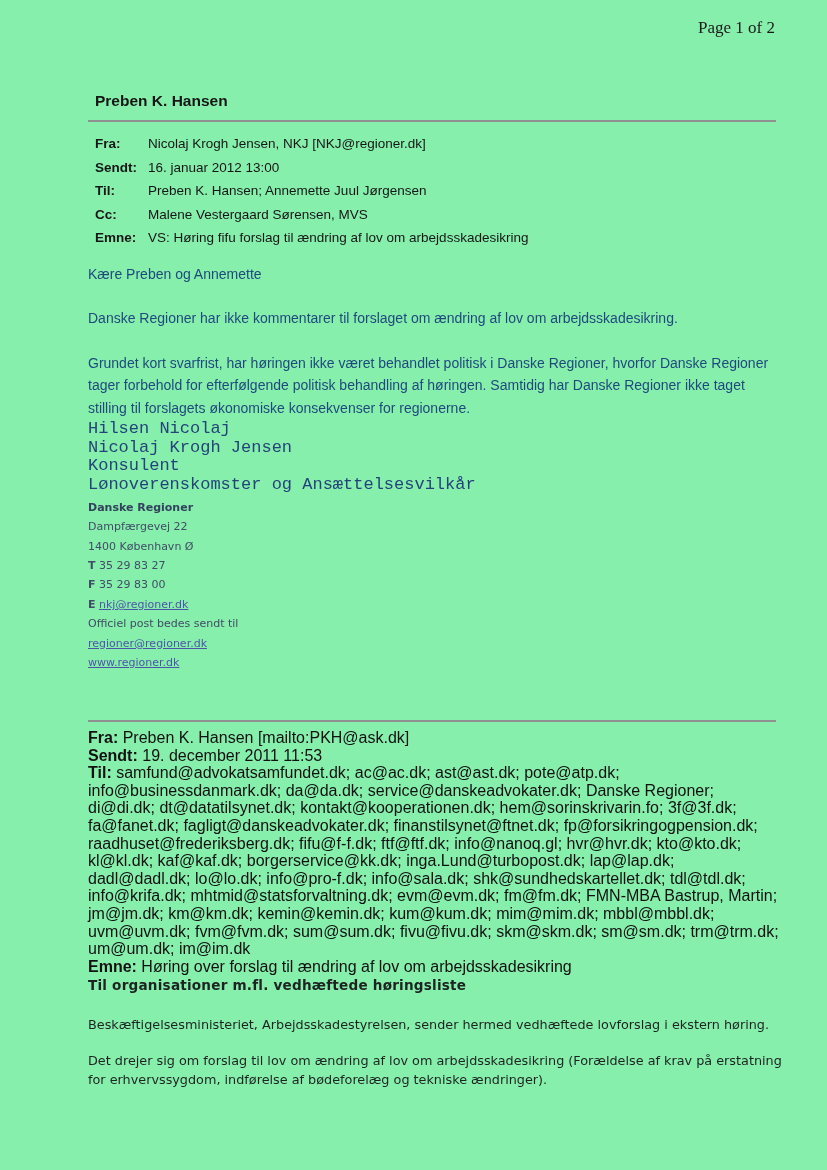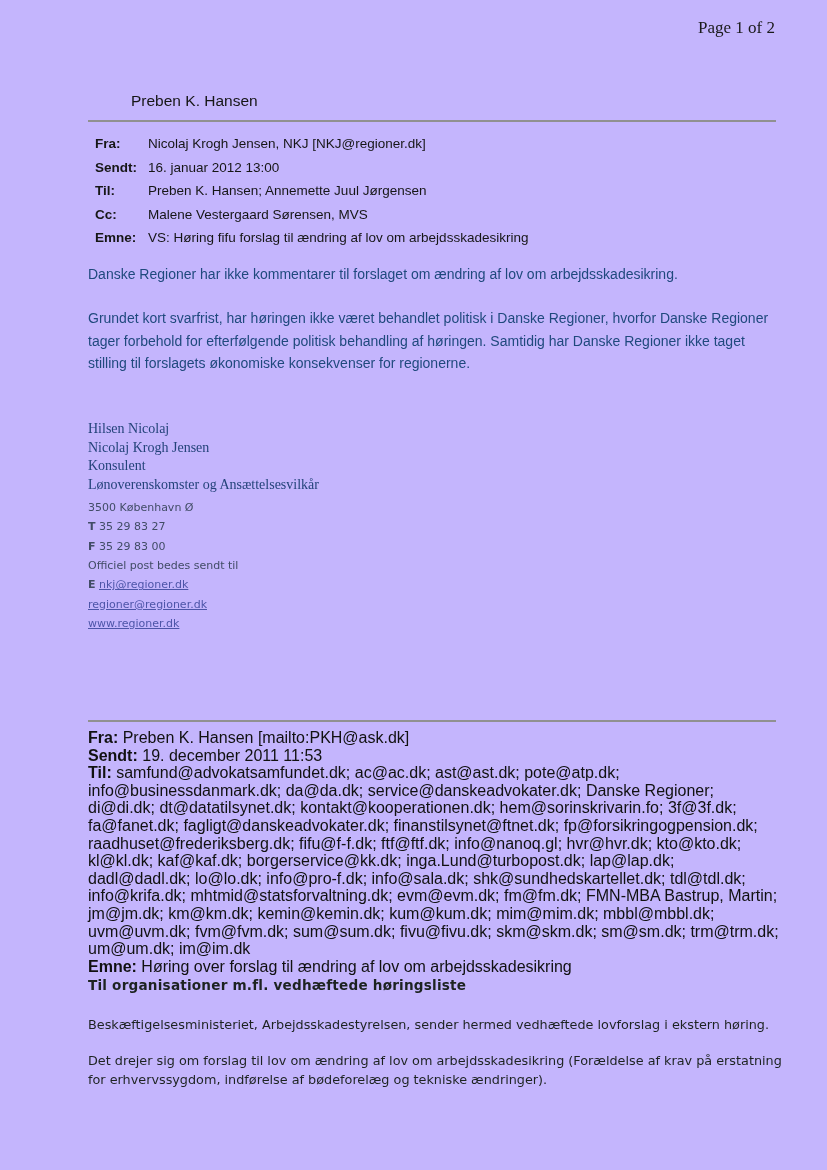--- a/index.html
+++ b/index.html
@@ -4,49 +4,49 @@
 <style>
   html, body { margin: 0; padding: 0; }
   body {
     width: 827px; height: 1170px;
     background: #ffffff;
     font-family: "Liberation Sans", sans-serif;
     position: relative;
     overflow: hidden;
     color: #1c1c1c;
   }
-  .sheet { position: absolute; inset: 0; background: #c4b5fd; }
+  .sheet { position: absolute; inset: 0; background: #86efac; }
 
   .page-num {
     position: absolute; top: 18px; right: 52px;
     font-family: "Liberation Serif", serif;
     font-size: 17px; color: #1a1a1a;
   }
 
   .email1-title {
     position: absolute; left: 95px; top: 92px;
-    font-size: 15.5px; font-weight: normal; color: #161616; margin-left: 36px;
+    font-size: 15.5px; font-weight: bold; color: #161616;
   }
   .divider { position: absolute; left: 88px; width: 688px; border-top: 2px solid #909090; }
   .divider1 { top: 120px; }
   .divider2 { top: 720px; }
 
   .hdr1 { position: absolute; left: 95px; top: 132px; width: 680px; font-size: 13.5px; color: #161616; }
   .hdr1-row { display: flex; line-height: 23.6px; }
   .hdr1-label { width: 53px; font-weight: bold; flex: 0 0 53px; }
   .hdr1-value { flex: 1; }
 
   .body1 {
     position: absolute; left: 88px; top: 263px; width: 690px;
     color: #1f497d; font-size: 14px; line-height: 22.4px;
   }
   .body1 p { margin: 0 0 22px 0; }
 
   .sig { position: absolute; left: 88px; top: 420px; color: #24437a; }
-  .sig-big { font-family: Liberation Serif, serif; font-size: 14px; line-height: 18.7px; }
+  .sig-big { font-family: Liberation Mono, monospace; font-size: 17px; line-height: 18.7px; }
   .sig-small {
     font-family: "DejaVu Sans", sans-serif; font-size: 11px; line-height: 19.4px;
     color: #414c66; margin-top: 3px;
   }
   .sig-company { font-weight: bold; color: #33415e; }
   .sig-contact-label { font-weight: bold; }
   .sig a, .sig .link {
     color: #4d55a8; text-decoration: underline; cursor: pointer;
   }
 
@@ -96,46 +96,49 @@
       <span class="hdr1-label">Cc:</span>
       <span class="hdr1-value">Malene Vestergaard Sørensen, MVS</span>
     </div>
     <div class="hdr1-row">
       <span class="hdr1-label">Emne:</span>
       <span class="hdr1-value">VS: Høring fifu forslag til ændring af lov om arbejdsskadesikring</span>
     </div>
   </div>
 
   <div class="body1">
+    <p>Kære Preben og Annemette</p>
     <p>Danske Regioner har ikke kommentarer til forslaget om ændring af lov om arbejdsskadesikring.</p>
     <p>Grundet kort svarfrist, har høringen ikke været behandlet politisk i Danske Regioner, hvorfor Danske Regioner tager forbehold for efterfølgende politisk behandling af høringen. Samtidig har Danske Regioner ikke taget stilling til forslagets økonomiske konsekvenser for regionerne.</p>
   </div>
 
   <div class="sig">
     <div class="sig-big">
       <div>Hilsen Nicolaj</div>
       <div>Nicolaj Krogh Jensen</div>
       <div>Konsulent</div>
       <div>Lønoverenskomster og Ansættelsesvilkår</div>
     </div>
     <div class="sig-small">
-      <div>3500 København Ø</div>
+      <div class="sig-company">Danske Regioner</div>
+      <div>Dampfærgevej 22</div>
+      <div>1400 København Ø</div>
       <div>
         <span class="sig-contact-label">T</span>
         <span>35 29 83 27</span>
       </div>
       <div>
         <span class="sig-contact-label">F</span>
         <span>35 29 83 00</span>
       </div>
-      <div>Officiel post bedes sendt til</div>
       <div>
         <span class="sig-contact-label">E</span>
         <span class="link">nkj@regioner.dk</span>
       </div>
+      <div>Officiel post bedes sendt til</div>
       <div><span class="link">regioner@regioner.dk</span></div>
       <div><span class="link">www.regioner.dk</span></div>
     </div>
   </div>
 
   <div class="divider divider2"></div>
 
   <div class="hdr2">
     <p><span class="lbl">Fra:</span> <span>Preben K. Hansen [mailto:PKH@ask.dk]</span></p>
     <p><span class="lbl">Sendt:</span> <span>19. december 2011 11:53</span></p>

